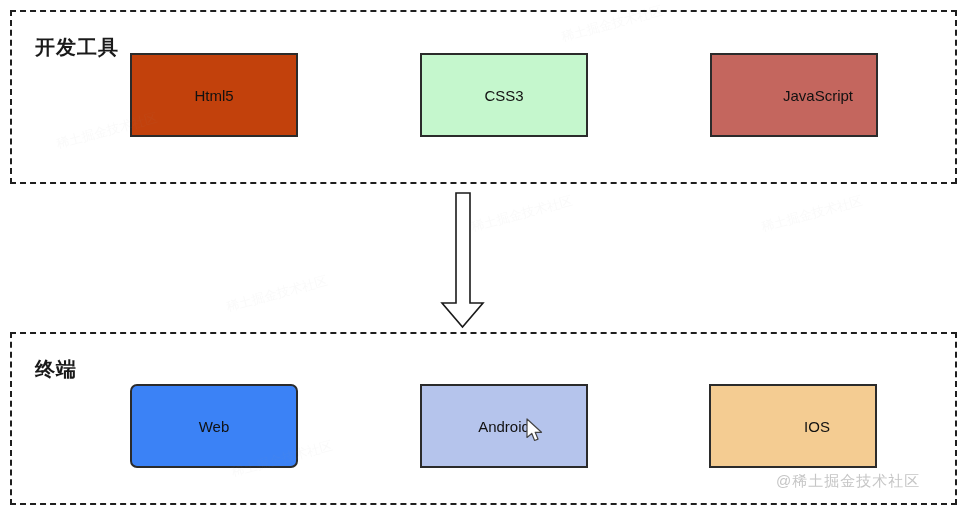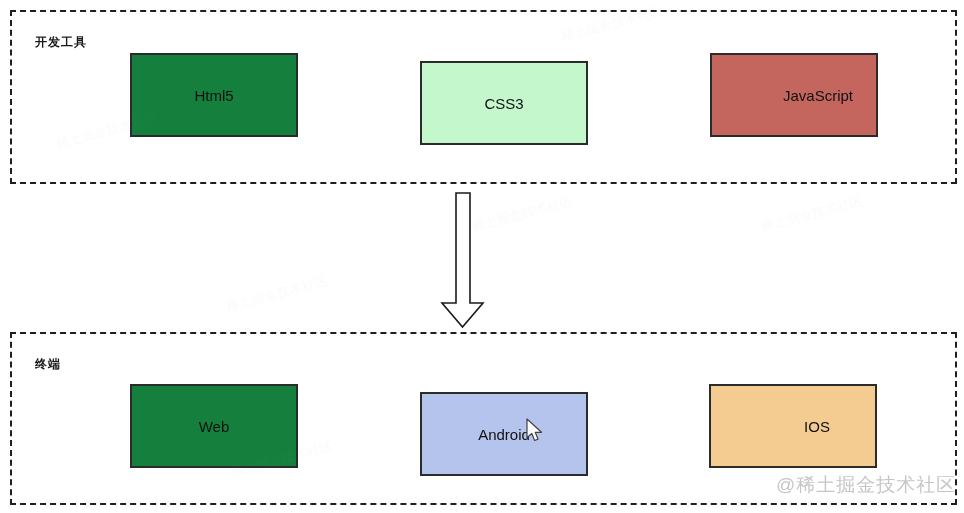--- a/index.html
+++ b/index.html
@@ -16,47 +16,47 @@
     left: 10px;
     width: 947px;
     border: 2px dashed #1f1f1f;
     background: transparent;
   }
   .section-top { top: 10px; height: 174px; }
   .section-bottom { top: 332px; height: 173px; }
   .section-label {
     position: absolute;
     left: 23px; top: 22px;
-    font-size: 12px;
+    font-size: 20px;
     font-weight: bold;
     color: #1a1a1a;
     letter-spacing: 1px;
   }
   .box {
     position: absolute;
     width: 168px; height: 84px;
     border: 2px solid #2b2b2b;
     display: flex;
     align-items: center;
     justify-content: center;
     font-size: 15px;
     color: #111111;
   }
   .box-1 { left: 130px; }
-  .box-2 { left: 420px; margin-top: 8px; }
+  .box-2 { left: 420px; }
   .box-3 { left: 709px; padding-left: 48px; }
   .arrow-layer, .cursor-layer {
     position: absolute; left: 0; top: 0;
     width: 964px; height: 513px;
     pointer-events: none;
   }
   .watermark {
     position: absolute;
     left: 776px; top: 472px;
-    font-size: 19px;
+    font-size: 15px;
     color: #c6c6c6;
     text-shadow: 0 0 1px #ffffff;
     letter-spacing: 1px;
     white-space: nowrap;
   }
   .faint-mark {
     position: absolute;
     font-size: 13px;
     color: #9a9a9a;
     opacity: 0.05;
@@ -69,38 +69,38 @@
   .fm-4 { left: 225px; top: 285px; }
   .fm-5 { left: 560px; top: 15px;  }
   .fm-6 { left: 230px; top: 450px; }
 </style>
 </head>
 <body>
 
 <div class="section section-top row-top">
   <span class="section-label">开发工具</span>
 </div>
-<div class="box box-1 row-top-box" style="top: 53px; background: #15803d;">
+<div class="box box-1 row-top-box" style="top: 53px; background: #c2410c;">
   <span>Html5</span>
 </div>
 <div class="box box-2" style="top: 53px; background: rgb(197, 247, 205);">
   <span>CSS3</span>
 </div>
 <div class="box box-3" style="top: 53px; left: 710px; background: rgb(196, 102, 94);">
   <span>JavaScript</span>
 </div>
 
 <svg class="arrow-layer" viewBox="0 0 964 513" xmlns="http://www.w3.org/2000/svg">
   <polygon points="456,193 470,193 470,303 483,303 462.5,327 442,303 456,303" fill="#ffffff" stroke="#1a1a1a" stroke-width="1.6" stroke-linejoin="miter"></polygon>
 </svg>
 
 <div class="section section-bottom">
   <span class="section-label">终端</span>
 </div>
-<div class="box box-1" style="top: 384px; background: #15803d;">
+<div class="box box-1" style="top: 384px; background: #3b82f6; border-radius: 7px;">
   <span>Web</span>
 </div>
 <div class="box box-2" style="top: 384px; background: rgb(181, 196, 236); text-align: right;">
   <span>Android</span>
 </div>
 <div class="box box-3" style="top: 384px; background: rgb(244, 204, 146); justify-content: center;">
   <span>IOS</span>
 </div>
 
 <svg class="cursor-layer" viewBox="0 0 964 513" xmlns="http://www.w3.org/2000/svg">

